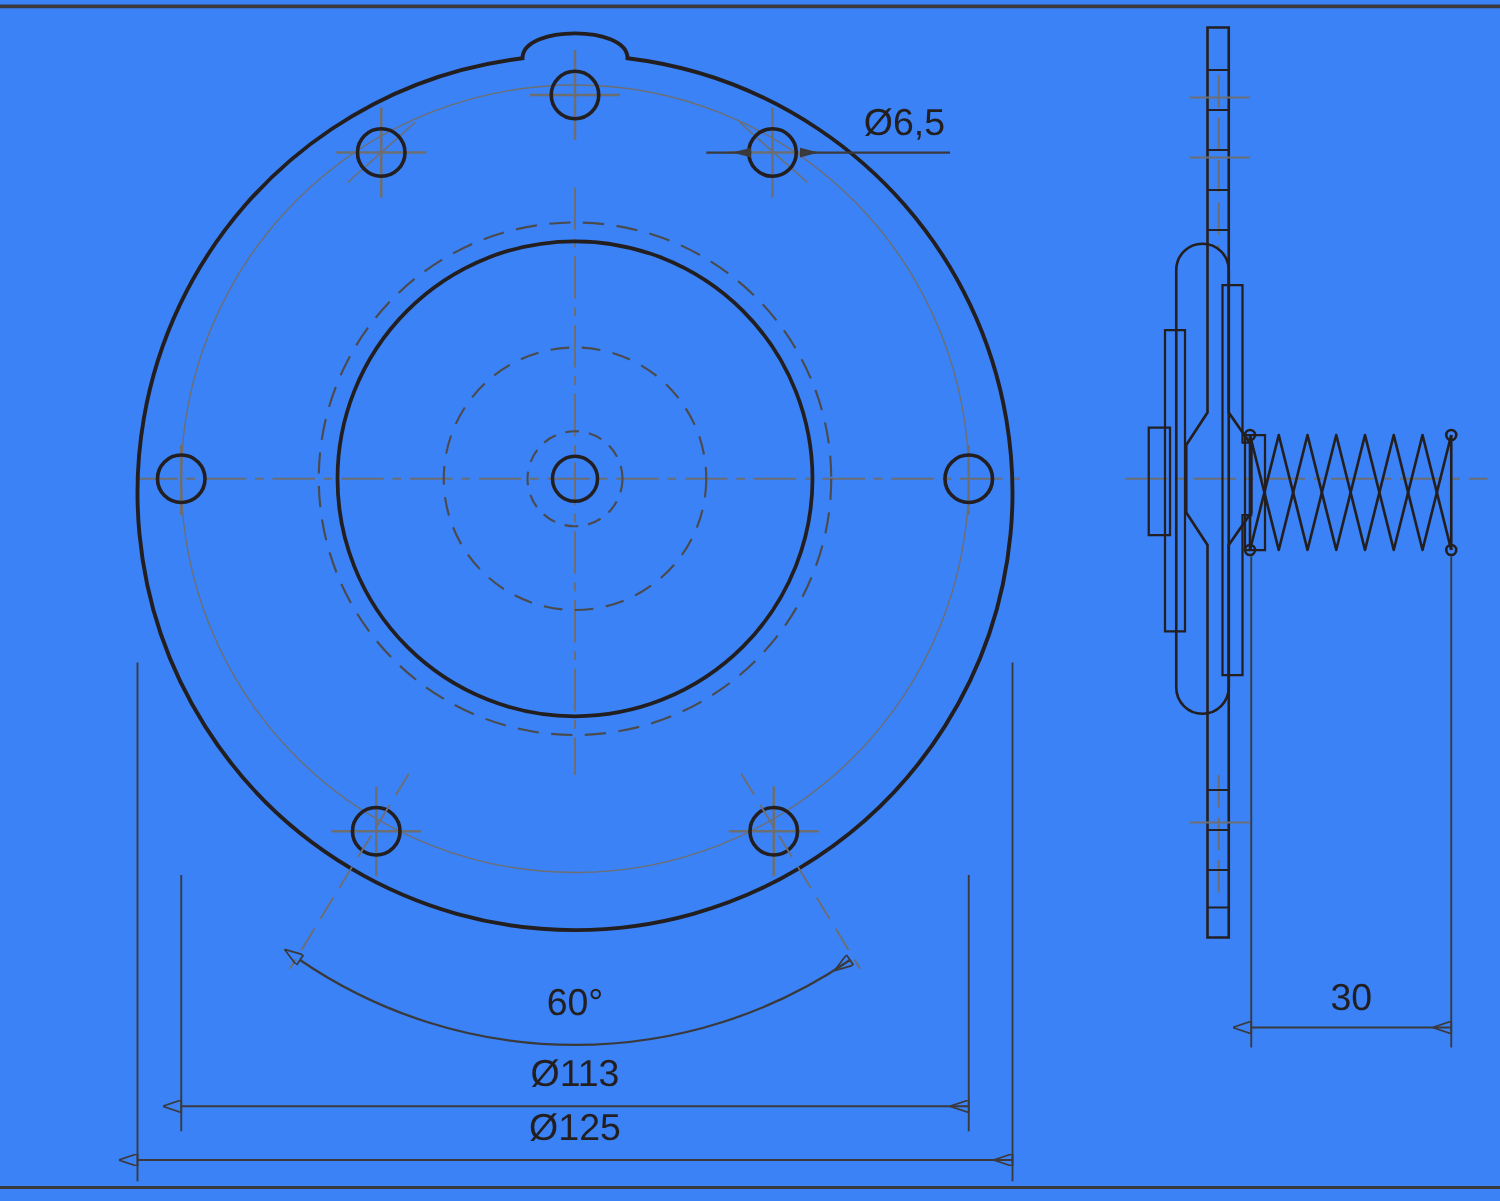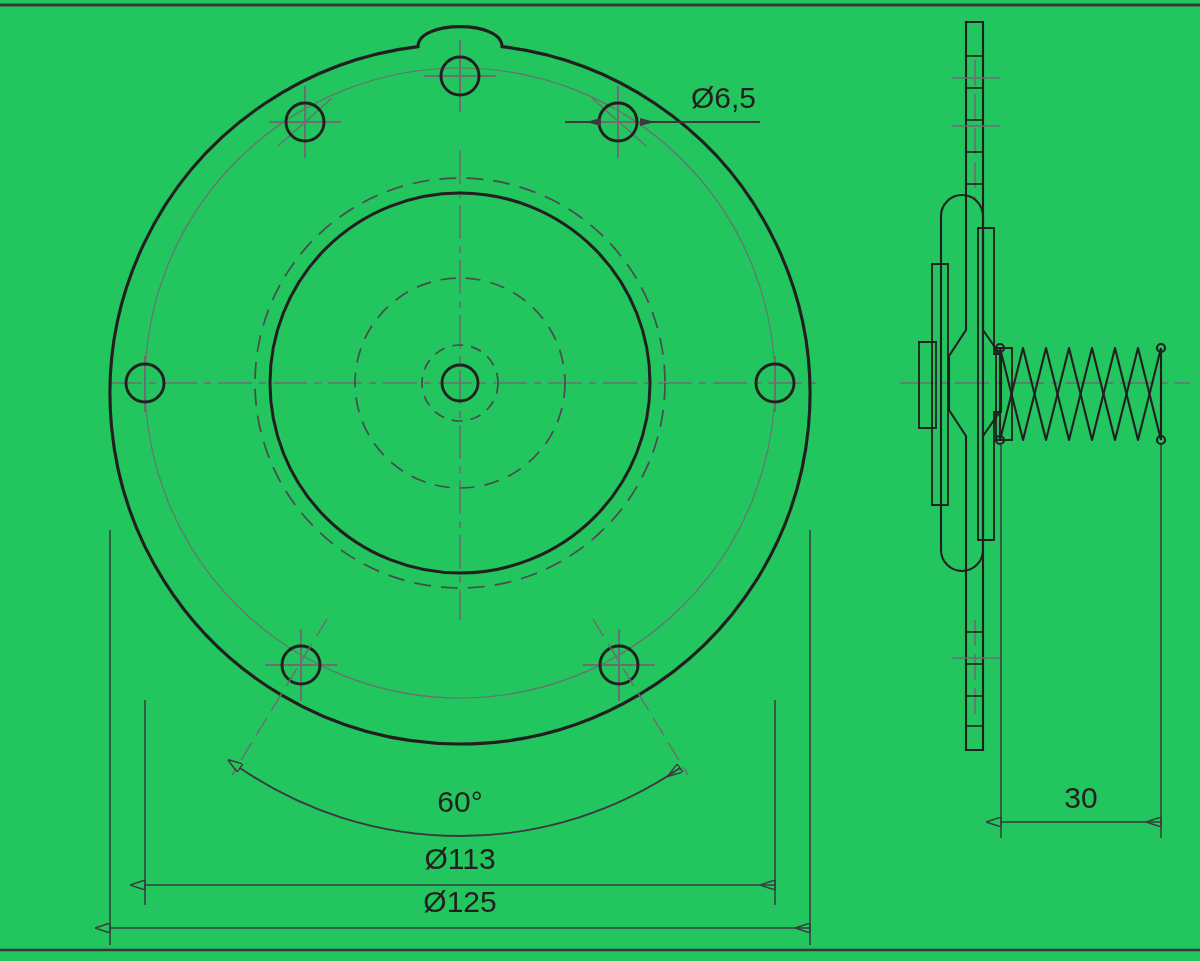--- a/index.html
+++ b/index.html
@@ -1,19 +1,19 @@
 <!DOCTYPE html>
 <html><head>
 <meta charset="utf-8">
 <title>Technical Drawing</title>
 <style>
   html,body{margin:0;padding:0;background:#ffffff;}
   body{width:1200px;height:961px;overflow:hidden;
        font-family:"Liberation Sans","DejaVu Sans",sans-serif;}
-  #sheet{position:relative;width:1200px;height:961px;background:#22c55e;}
+  #sheet{position:relative;width:1200px;height:961px;background:#3b82f6;}
   svg{display:block;}
   .dimtext{font-family:"Liberation Sans","DejaVu Sans",sans-serif;
            font-size:30px;fill:#231f20;}
 </style>
 </head>
 <body>
 
 <div id="sheet">
 <svg width="1200" height="961" viewBox="0 0 1200 961">
 

